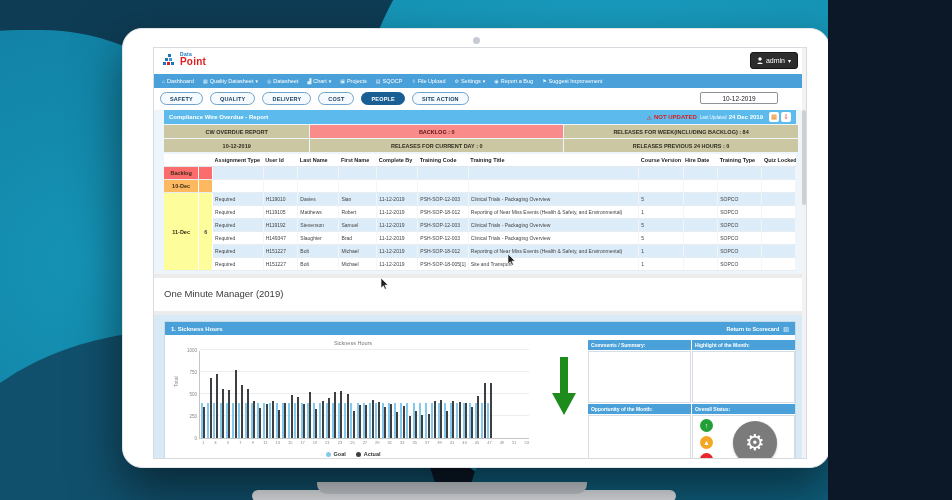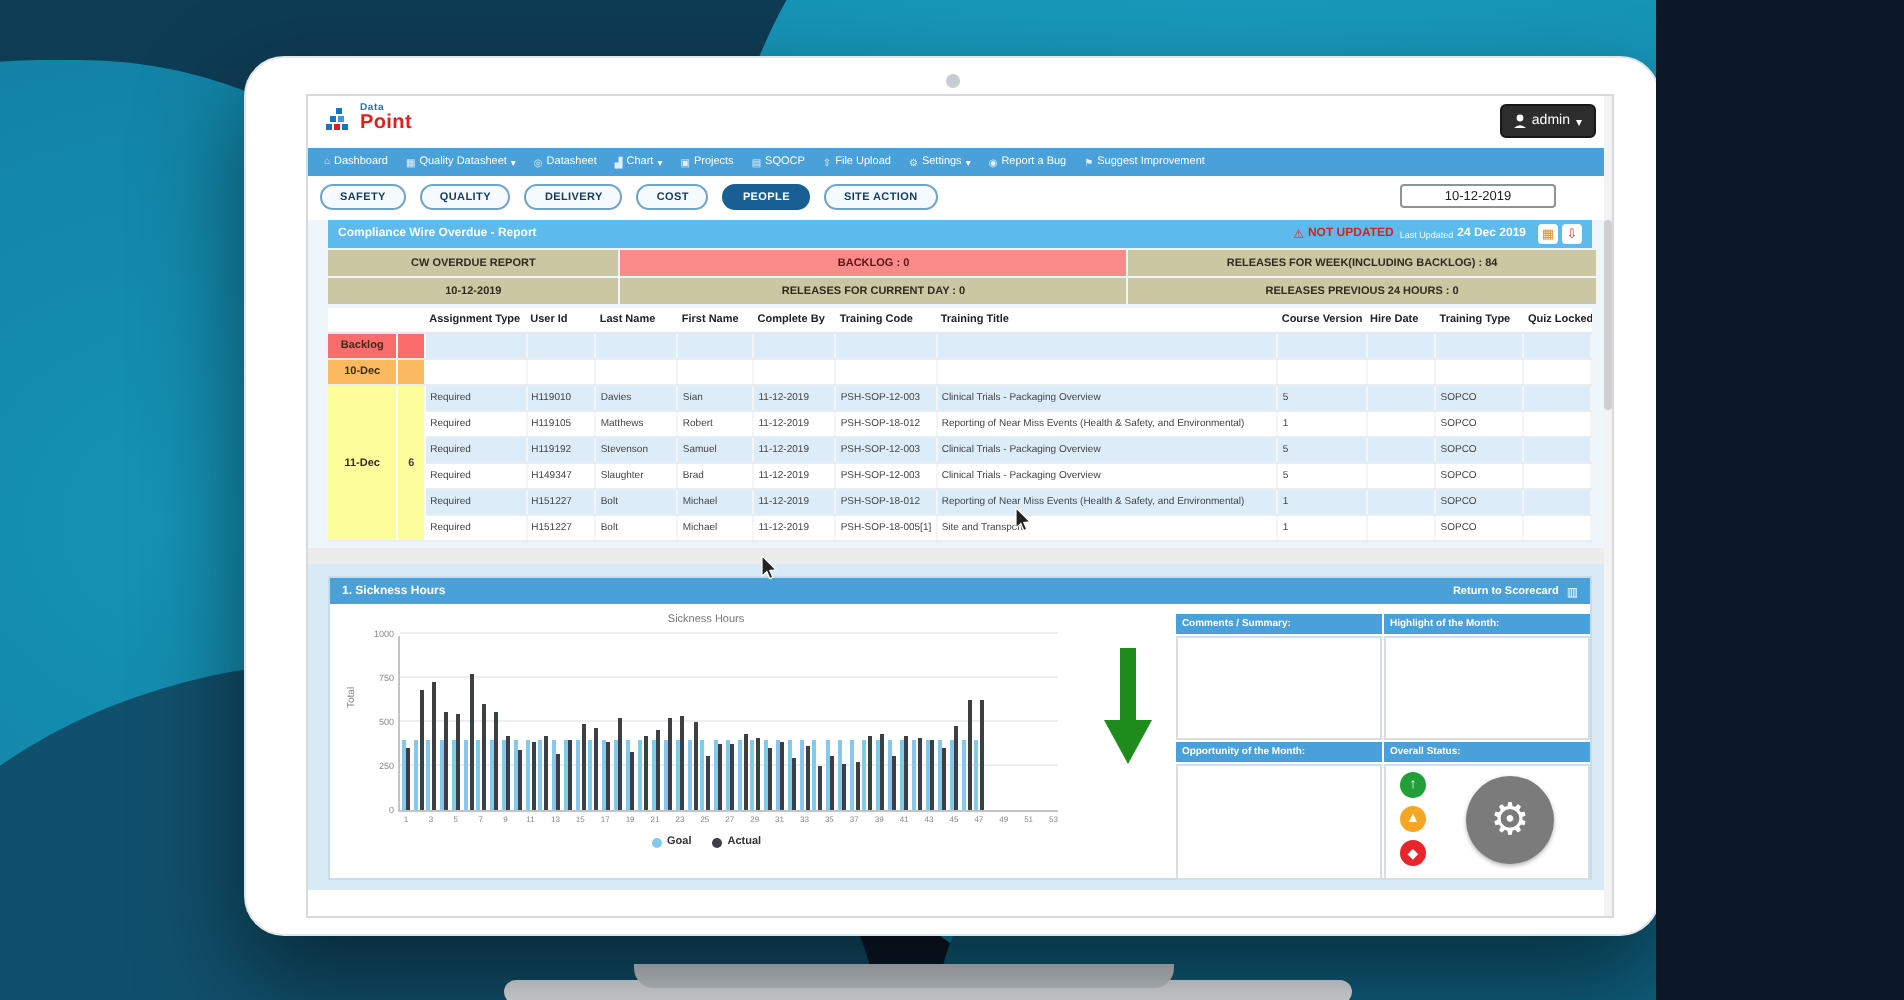--- a/index.html
+++ b/index.html
@@ -405,20 +405,23 @@
                 <td class="data-cell">1</td>
                 <td class="data-cell"></td>
                 <td class="data-cell">SOPCO</td>
                 <td class="data-cell"></td>
               </tr>
             </tbody>
           </table>
       </section>
 
       <div class="strip"></div>
+      <div class="omm-heading-band">
+        <div class="omm-heading">One Minute Manager (2019)</div>
+      </div>
       <div class="strip"></div>
 
       <section class="omm">
         <div class="card">
           <div class="card-header">
             <span class="card-title">1. Sickness Hours</span>
             <span class="return-link">Return to Scorecard</span>
             <span class="scorecard-ico">▥</span>
           </div>
           <div class="card-body">

